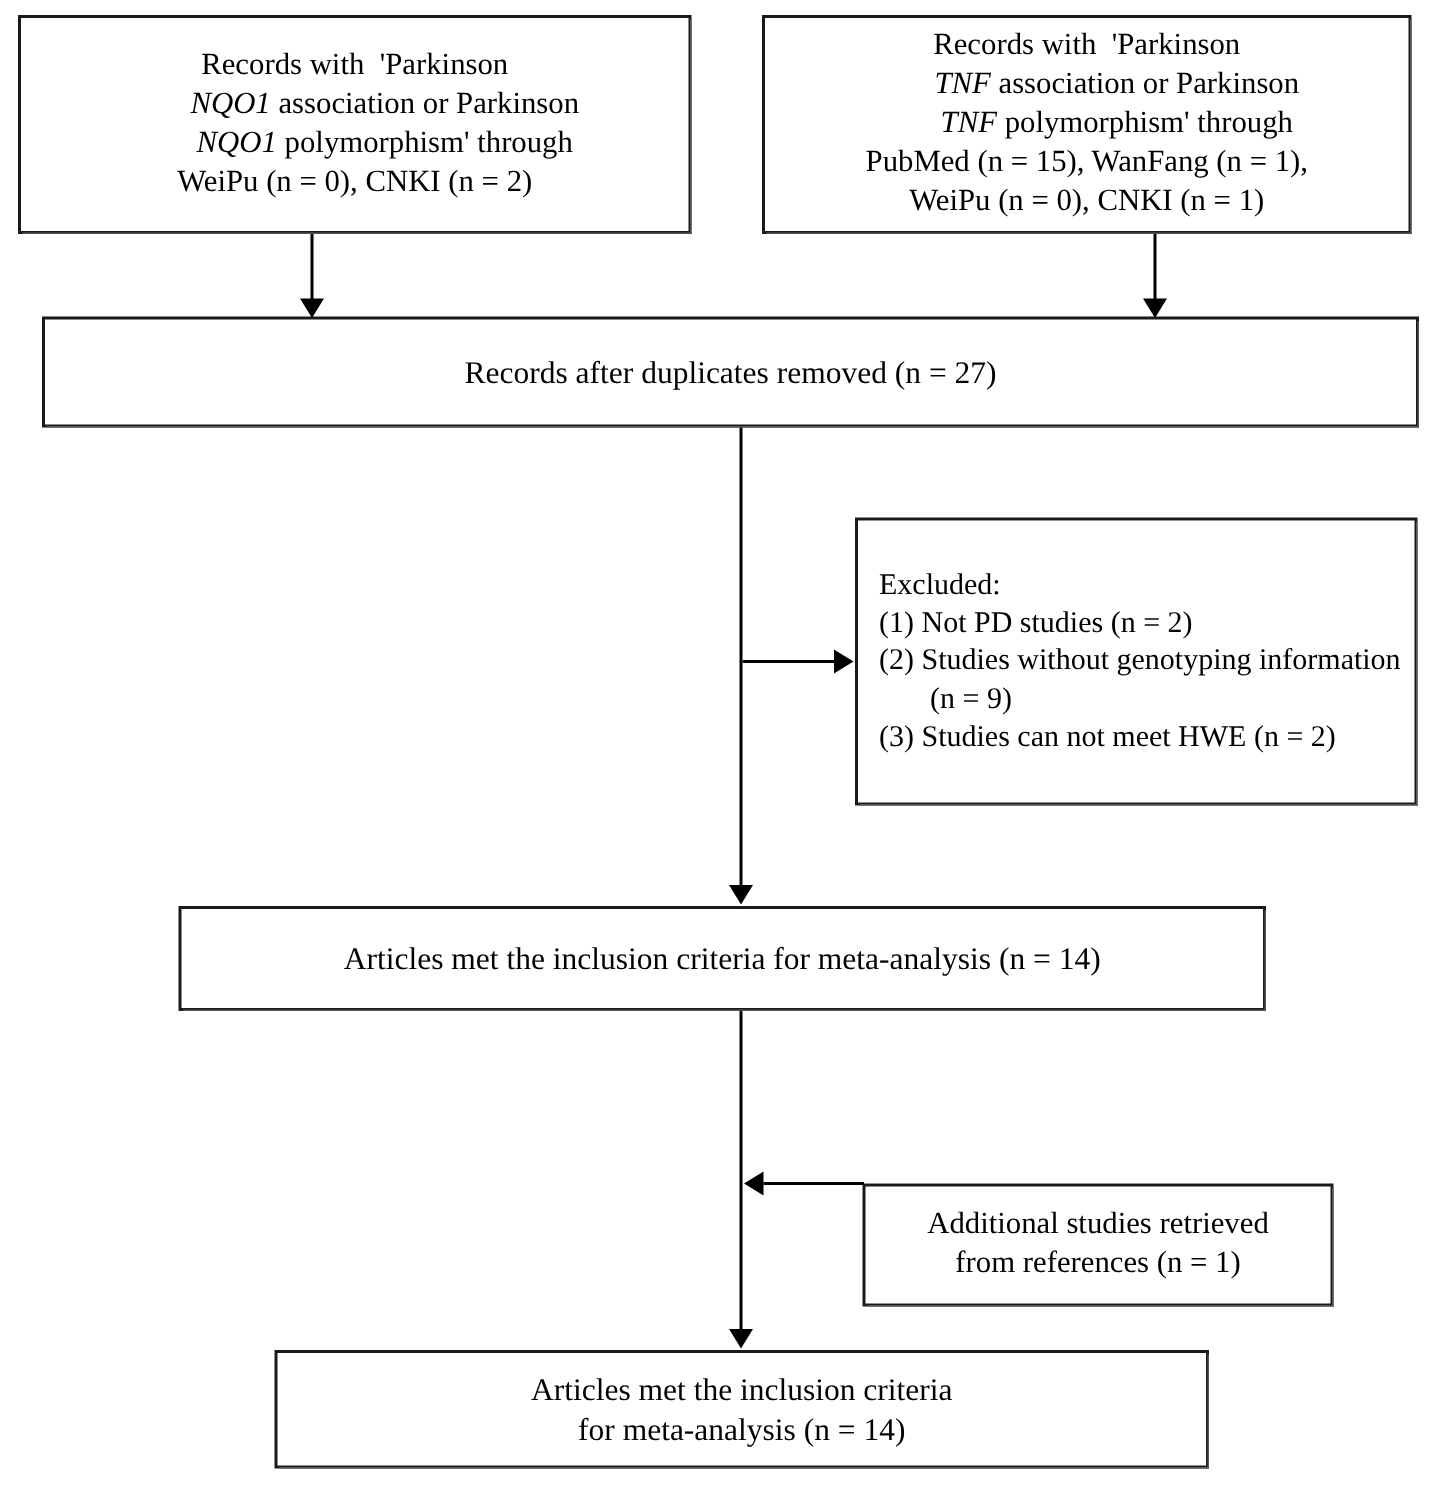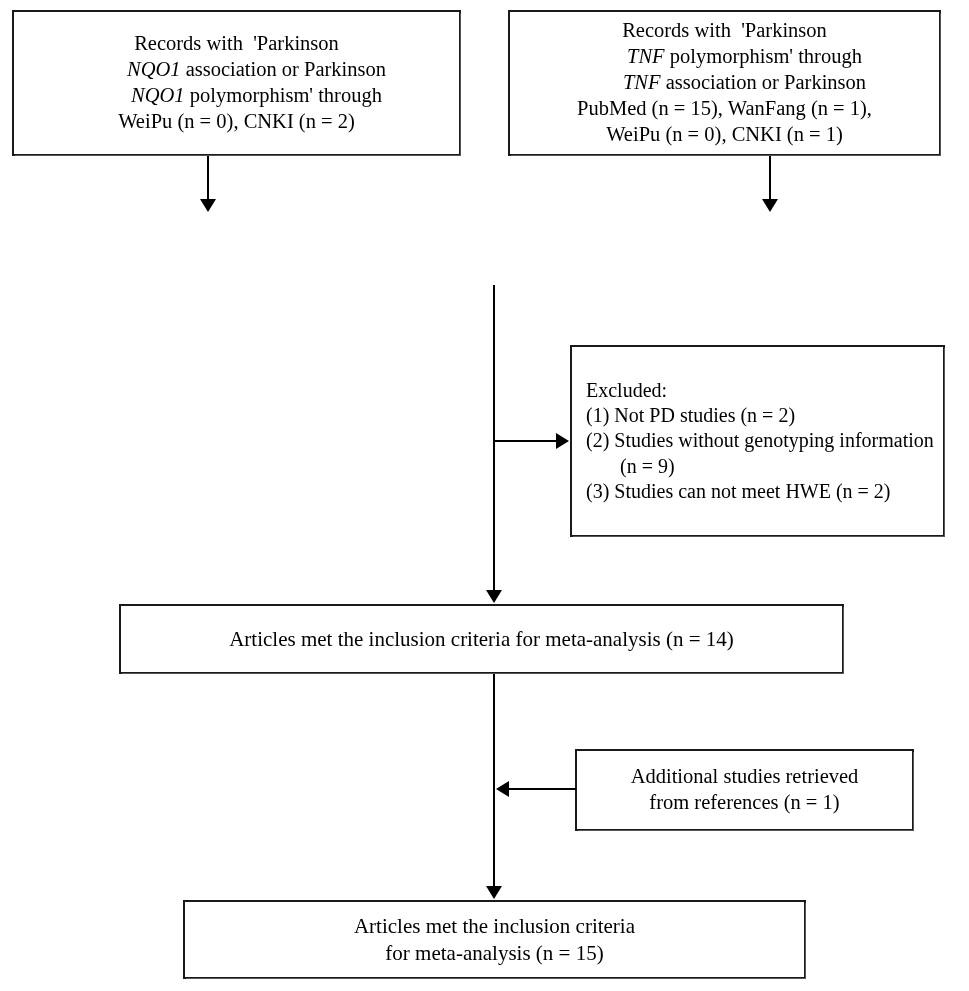--- a/index.html
+++ b/index.html
@@ -48,21 +48,21 @@
   }
 
   .gene { font-style: italic; margin-left: 40px; }
 
   #box-nqo1  { left: 12px;  top: 10px;  width: 449px; height: 146px; font-size: 20.5px; }
   #box-tnf   { left: 508px; top: 10px;  width: 433px; height: 146px; font-size: 20.5px; }
   #box-dupes { left: 28px;  top: 211px; width: 918px; height: 74px;  font-size: 21px;  }
   #box-excl  { left: 570px; top: 345px; width: 375px; height: 192px; font-size: 20px;
                justify-content: flex-start; text-align: left; padding-left: 14px; align-items: center; }
   #box-incl14{ left: 119px; top: 604px; width: 725px; height: 70px;  font-size: 21px; text-align: center; }
-  #box-addl  { left: 575px; top: 749px; width: 339px; height: 82px;  font-size: 20.5px; }
+  #box-addl  { left: 575px; top: 789px; width: 314px; height: 82px;  font-size: 20.5px; }
   #box-incl15{ left: 183px; top: 900px; width: 623px; height: 79px;  font-size: 21px; }
 
   
   #box-excl .txt { width: 100%; }
   #box-excl .item { display: block; padding-left: 34px; text-indent: -34px; }
   #box-excl .head { display: block; }
 
   
   .vline {
     position: absolute;
@@ -125,27 +125,30 @@
       <span class="line">Records with  'Parkinson</span>
       <span class="line"><em class="gene">NQO1</em><span> association or Parkinson</span></span>
       <span class="line"><em class="gene">NQO1</em><span> polymorphism' through</span></span>
       <span class="line">WeiPu (n = 0), CNKI (n = 2)</span>
     </span>
   </div>
 
   <div class="node" id="box-tnf">
     <span class="txt">
       <span class="line">Records with  'Parkinson</span>
+      <span class="line"><em class="gene">TNF</em><span> association or Parkinson</span></span>
       <span class="line"><em class="gene">TNF</em><span> polymorphism' through</span></span>
-      <span class="line"><em class="gene">TNF</em><span> association or Parkinson</span></span>
       <span class="line">PubMed (n = 15), WanFang (n = 1),</span>
       <span class="line">WeiPu (n = 0), CNKI (n = 1)</span>
     </span>
   </div>
 
+  <div class="node" id="box-dupes">
+    <span class="txt">Records after duplicates removed (n = 27)</span>
+  </div>
 
   <div class="node" id="box-excl">
     <span class="txt">
       <span class="head">Excluded:</span>
       <span class="item">(1) Not PD studies (n = 2)</span>
       <span class="item">(2) Studies without genotyping
       information (n = 9)</span>
       <span class="item">(3) Studies can not meet  HWE
       (n = 2)</span>
     </span>
@@ -158,21 +161,21 @@
   <div class="node" id="box-addl">
     <span class="txt">
       <span class="line">Additional studies retrieved</span>
       <span class="line">from references (n = 1)</span>
     </span>
   </div>
 
   <div class="node" id="box-incl15">
     <span class="txt">
       <span class="line">Articles met the inclusion criteria</span>
-      <span class="line">for meta-analysis (n = 15)</span>
+      <span class="line">for meta-analysis (n = 14)</span>
     </span>
   </div>
 
   <div class="vline" id="c1-v"></div>
   <div class="arrow-down" id="c1-a"></div>
 
   <div class="vline" id="c2-v"></div>
   <div class="arrow-down" id="c2-a"></div>
 
   <div class="vline" id="c3-v"></div>

